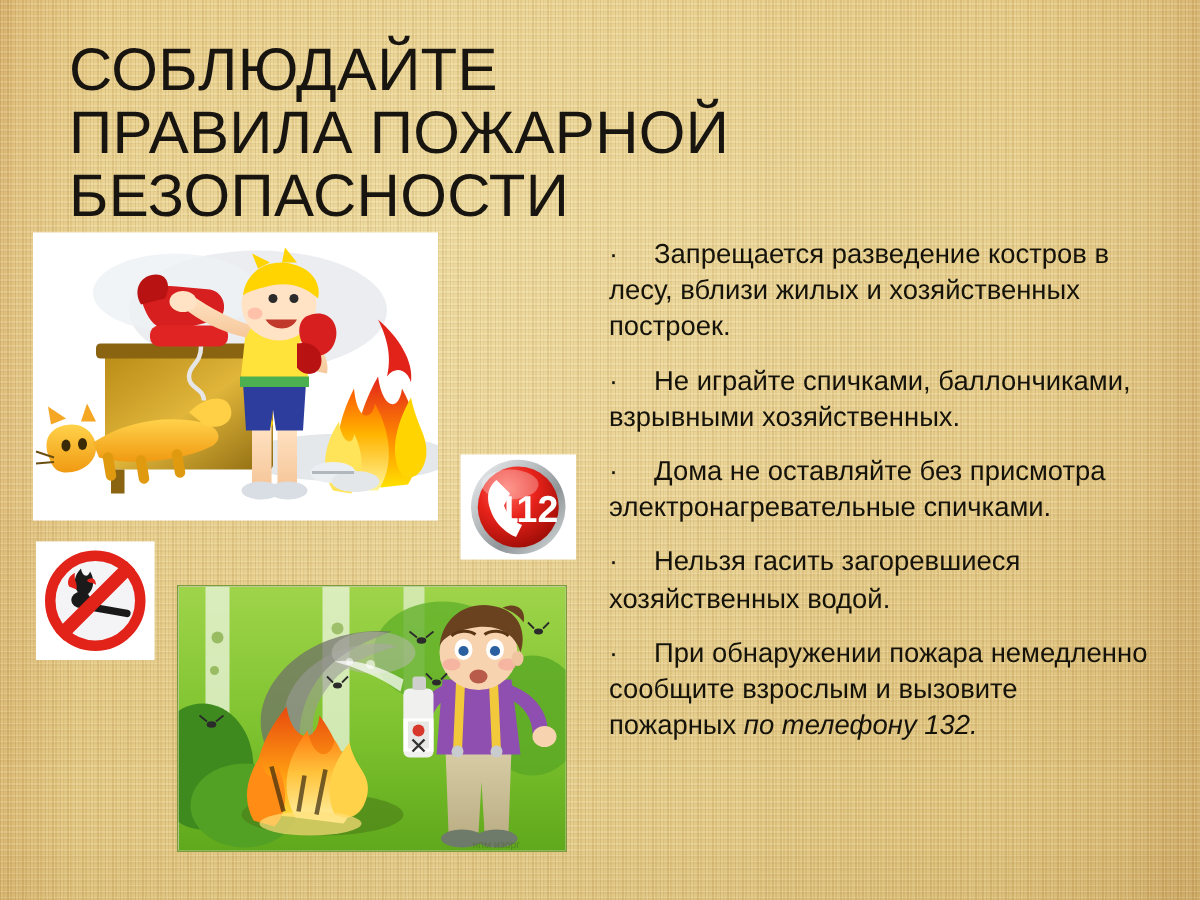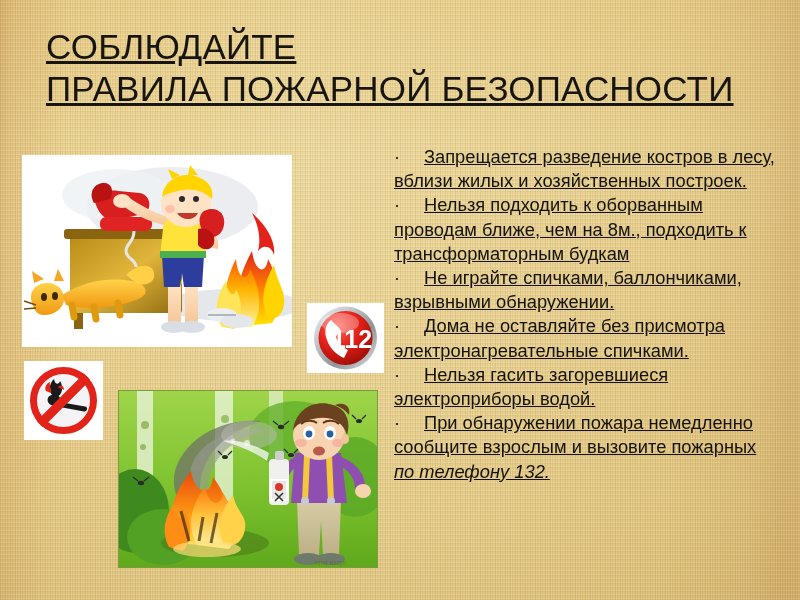--- a/index.html
+++ b/index.html
@@ -44,42 +44,40 @@
     background-blend-mode: normal, normal, multiply, normal;
   }
 
   
   .title {
     position: absolute;
     left: 46px;
     top: 26px;
     width: 730px;
     color: #181510;
-    font-size: 35px;
+    font-size: 40px;
     line-height: 42px;
     font-weight: normal;
     letter-spacing: 0.2px;
     white-space: pre-line;
-    text-decoration: underline;
   }
 
   
   .body-text {
     position: absolute;
     left: 394px;
     top: 145px;
     width: 384px;
     color: #141209;
     font-size: 18.3px;
     line-height: 24.2px;
   }
   .bullet-item {
-    margin: 0;
+    margin: 12px;
     text-indent: 0;
-    text-decoration: underline;
   }
   .bullet-mark {
     display: inline-block;
     width: 30px;
     font-size: 18px;
     vertical-align: baseline;
   }
   .tail-italic { font-style: italic; }
 
   
@@ -350,20 +348,19 @@
         <ellipse cx="240" cy="30" rx="3" ry="2"></ellipse>
         <path d="M237 28 L233 24 M243 28 L247 24" stroke="#2b2b2b" stroke-width="1.2"></path>
       </g>
 
       <text x="196" y="174" font-family="Liberation Sans, sans-serif" font-size="7" fill="#4f6a2a" opacity=".55">нпм изорг</text>
     </svg>
   </div>
 
   <div class="body-text">
       <p class="bullet-item"><span class="bullet-mark">·</span><span>Запрещается разведение костров в лесу, вблизи жилых и хозяйственных построек.</span></p>
-      <p class="bullet-item"><span class="bullet-mark">·</span><span>Нельзя подходить к оборванным проводам ближе, чем на 8м., подходить к трансформаторным будкам</span></p>
-      <p class="bullet-item"><span class="bullet-mark">·</span><span>Не играйте спичками, баллончиками, взрывными обнаружении.</span></p>
+      <p class="bullet-item"><span class="bullet-mark">·</span><span>Не играйте спичками, баллончиками, взрывными хозяйственных.</span></p>
       <p class="bullet-item"><span class="bullet-mark">·</span><span>Дома не оставляйте без присмотра электронагревательные спичками.</span></p>
-      <p class="bullet-item"><span class="bullet-mark">·</span><span>Нельзя гасить загоревшиеся электроприборы водой.</span></p>
+      <p class="bullet-item"><span class="bullet-mark">·</span><span>Нельзя гасить загоревшиеся хозяйственных водой.</span></p>
       <p class="bullet-item"><span class="bullet-mark">·</span><span>При обнаружении пожара немедленно сообщите взрослым и вызовите пожарных </span><span class="tail-italic">по телефону 132.</span></p>
     </div>
 
 </div>
 
 </body></html>

